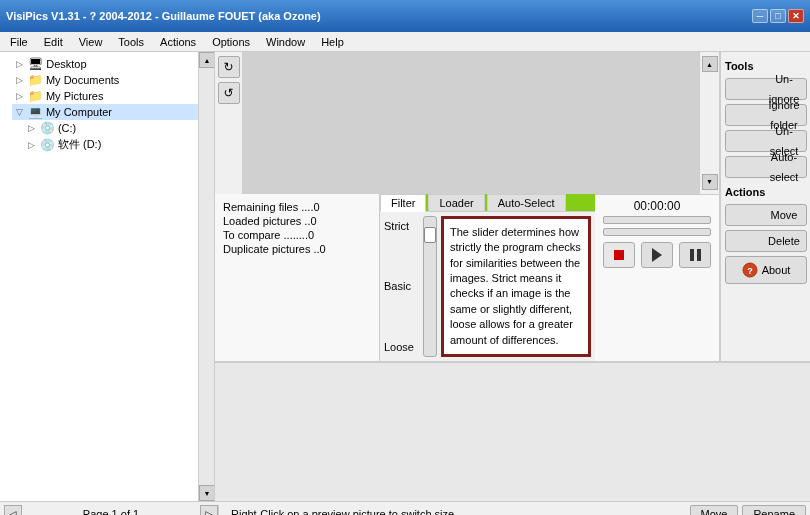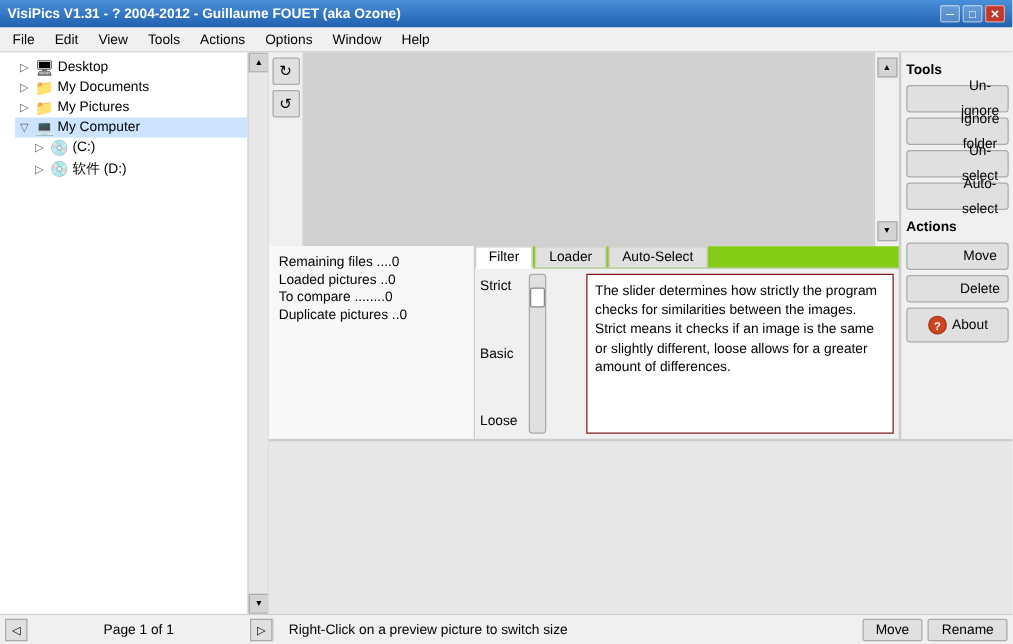--- a/index.html
+++ b/index.html
@@ -10,21 +10,21 @@
       width: 810px;
       height: 515px;
       overflow: hidden;
       user-select: none;
     }
 
     
     #title-bar {
       background: linear-gradient(to bottom, #4a90d9, #2060b0);
       color: white;
-      height: 22px;
+      height: 32px;
       display: flex;
       align-items: center;
       padding: 0 6px;
       font-size: 11px;
       font-weight: bold;
     }
     #title-bar .title-text { flex: 1; }
     #title-bar .win-controls { display: flex; gap: 2px; }
     #title-bar .win-btn {
       width: 16px; height: 14px;
@@ -225,26 +225,25 @@
       background: #fff;
       border: 1px solid #888;
       border-radius: 2px;
       position: absolute;
       top: 10px;
       left: 0;
     }
     #filter-description {
       flex: 1;
       background: white;
-      border: 1px solid #7f1d1d;
+      border: 3px solid #7f1d1d;
       padding: 6px;
       font-size: 11px;
       line-height: 1.4;
       color: #000;
-      margin-left: 28px;
     }
 
     
     #progress-controls {
       border-top: 1px solid #ccc;
       padding: 4px 8px;
       background: #f8f8f8;
     }
     #timer-display {
       text-align: center;
@@ -548,20 +547,41 @@
                   <span>Loose</span>
                 </div>
                 <div id="slider-track">
                   <div id="slider-thumb"></div>
                 </div>
                 <div id="filter-description">The slider determines how strictly the program checks for similarities between the images. Strict means it checks if an image is the same or slightly different, loose allows for a greater amount of differences.</div>
               </div>
             </div>
           </div>
 
+          <div id="progress-controls">
+            <div id="timer-display">00:00:00</div>
+            <div id="progress-bar-container">
+              <div id="progress-bar"></div>
+            </div>
+            <div id="progress-bar2-container"></div>
+            <div id="playback-controls">
+              <div class="play-btn stop">
+                <span class="stop-icon"></span>
+              </div>
+              <div class="play-btn">
+                <span class="play-icon"></span>
+              </div>
+              <div class="play-btn">
+                <span class="pause-icon">
+                  <span class="pause-bar"></span>
+                  <span class="pause-bar"></span>
+                </span>
+              </div>
+            </div>
+          </div>
         </div>
       </div>
 
       <div id="tools-panel">
         <span class="tools-label">Tools</span>
         <div class="tool-btn">Un-ignore</div>
         <div class="tool-btn">Ignore folder</div>
         <div class="tool-btn">Un-select</div>
         <div class="tool-btn">Auto-select</div>
         <span class="tools-section-label">Actions</span>

